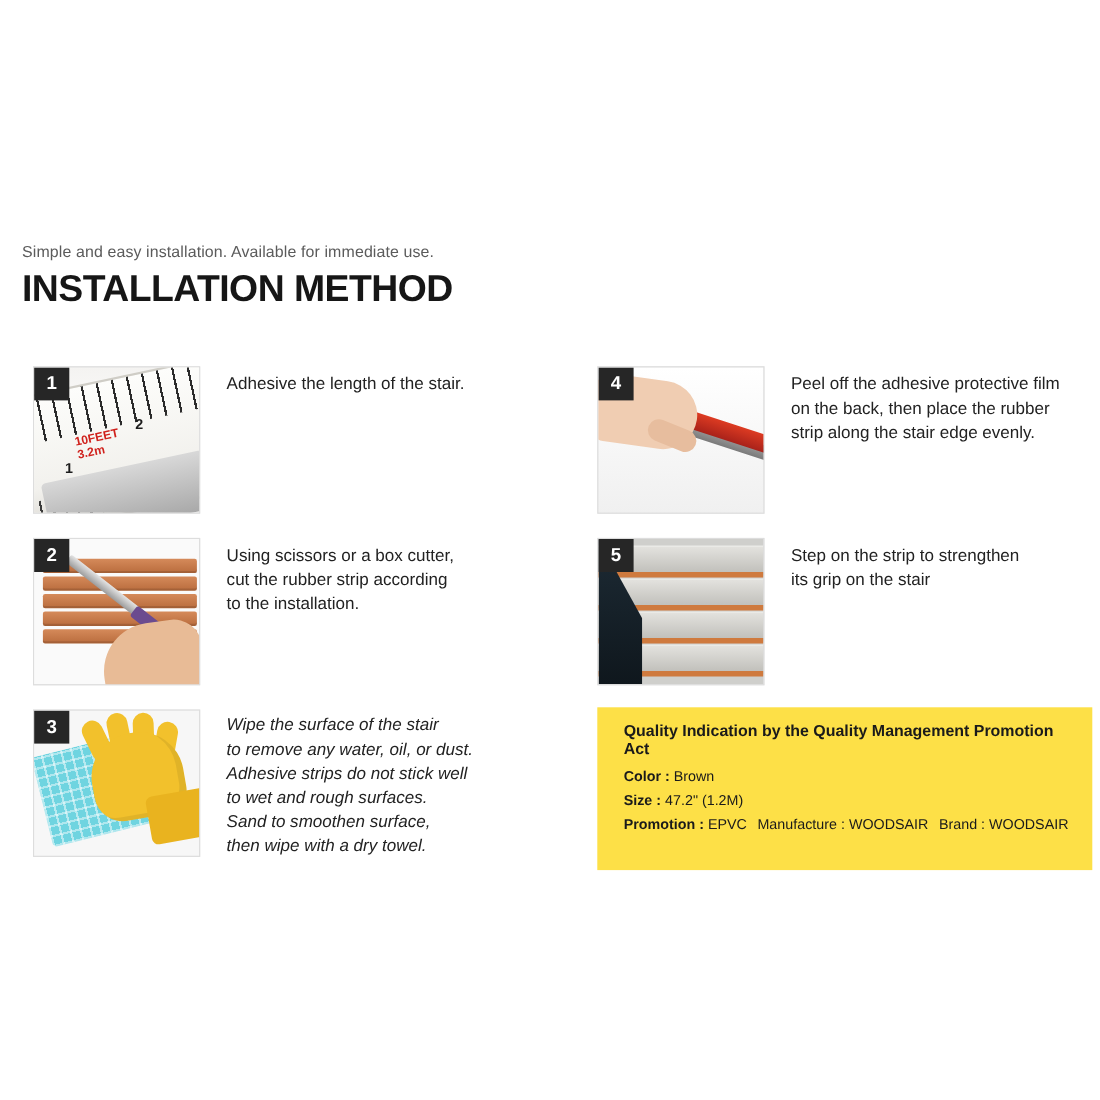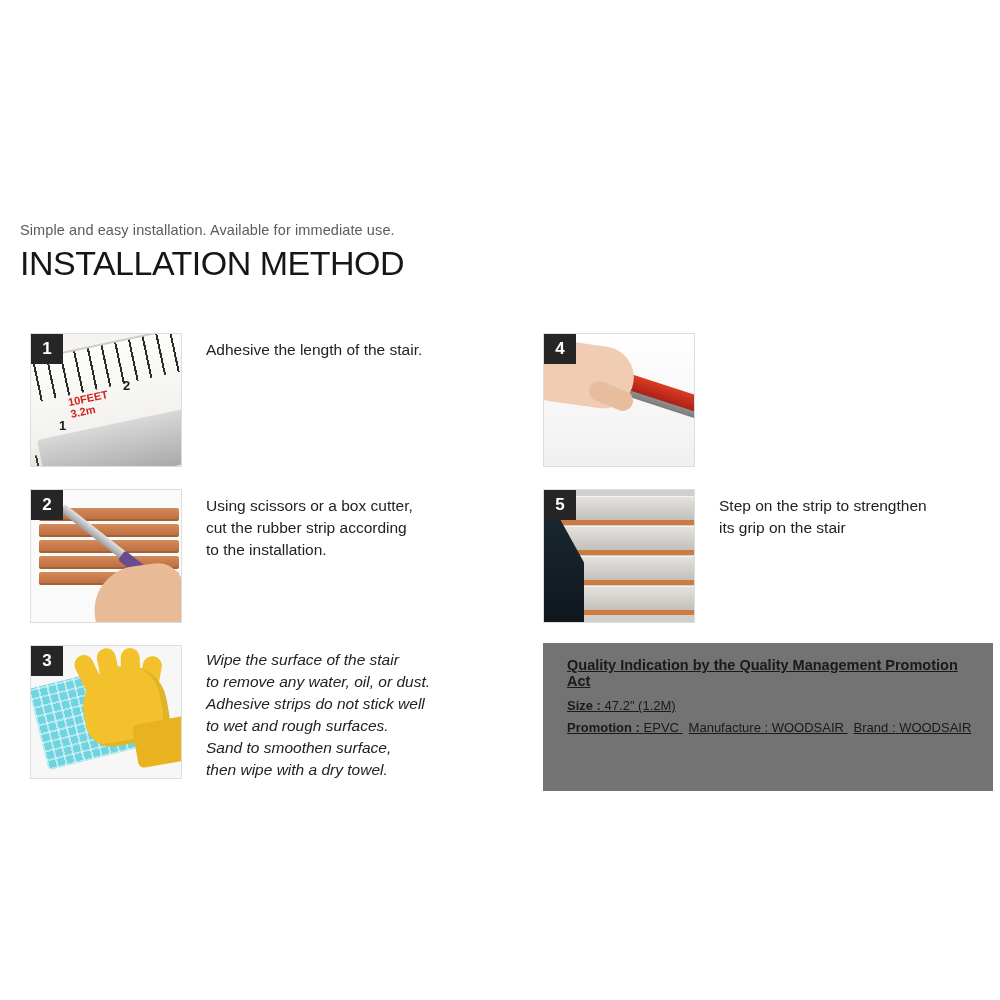--- a/index.html
+++ b/index.html
@@ -31,21 +31,21 @@
   }
   .subtitle {
     font-size: 14.5px;
     color: #5b5b5b;
     letter-spacing: 0.1px;
     margin: 0 0 8px 0;
     font-weight: 400;
   }
   .title {
     font-size: 34px;
-    font-weight: normal;
+    font-weight: bold;
     letter-spacing: -0.5px;
     color: #161616;
     margin: 0;
     line-height: 1.05;
   }
 
   
   .col-left {
     position: absolute;
     left: 18px;
@@ -246,24 +246,23 @@
     clip-path: polygon(0 0, 100% 55%, 100% 100%, 0 100%);
   }
 
   
   .quality-box {
     position: absolute;
     left: 531px;
     top: 643px;
     width: 450px;
     height: 148px;
-    background: #737373;
+    background: #fde047;
     box-sizing: border-box;
     padding: 14px 18px 10px 24px;
-    text-decoration: underline;
   }
   .q-title {
     font-size: 14.5px;
     font-weight: bold;
     color: #1a1a1a;
     margin-bottom: 9px;
   }
   .q-row {
     font-size: 13px;
     color: #1a1a1a;
@@ -356,20 +355,23 @@
     <div class="step">
       <div class="thumb">
         <div class="art-peel">
           <div class="strip2"></div>
           <div class="strip"></div>
           <div class="hand"></div>
           <div class="thumb-f"></div>
         </div>
         <div class="badge">4</div>
       </div>
+      <div class="step-text">Peel off the adhesive protective film
+on the back, then place the rubber
+strip along the stair edge evenly.</div>
     </div>
 
     <div class="step">
       <div class="thumb">
         <div class="art-stairs">
           <div class="tread" style="top:6px;"></div>
           <div class="nose" style="top:30px;"></div>
           <div class="tread" style="top:36px;"></div>
           <div class="nose" style="top:60px;"></div>
           <div class="tread" style="top:66px;"></div>
@@ -383,20 +385,24 @@
       <div class="step-text">Step on the strip to strengthen
 its grip on the stair</div>
     </div>
 
   </div>
 
   <div class="quality-box">
     <div class="q-title">Quality Indication by the Quality Management Promotion Act</div>
 
 
+    <div class="q-row">
+      <b>Color :</b>
+      <span>Brown</span>
+    </div>
 
     <div class="q-row">
       <b>Size :</b>
       <span>47.2" (1.2M)</span>
     </div>
 
     <div class="q-row">
       <b>Promotion :</b>
       <span>EPVC</span>
       <span class="q-inline">Manufacture :</span>

